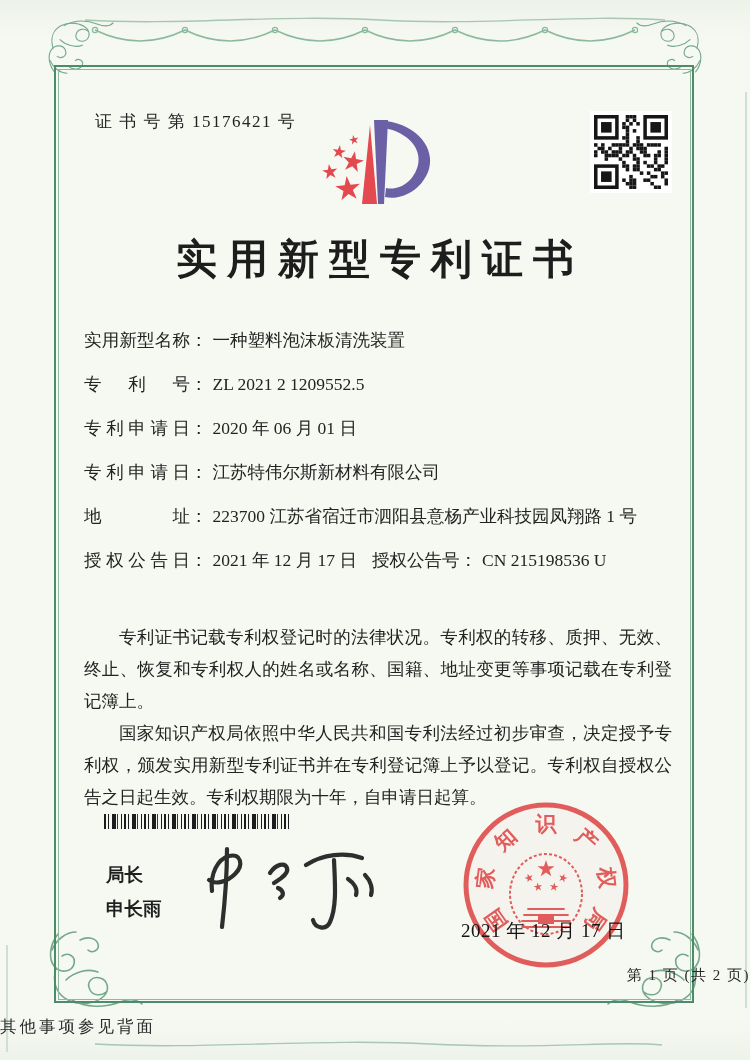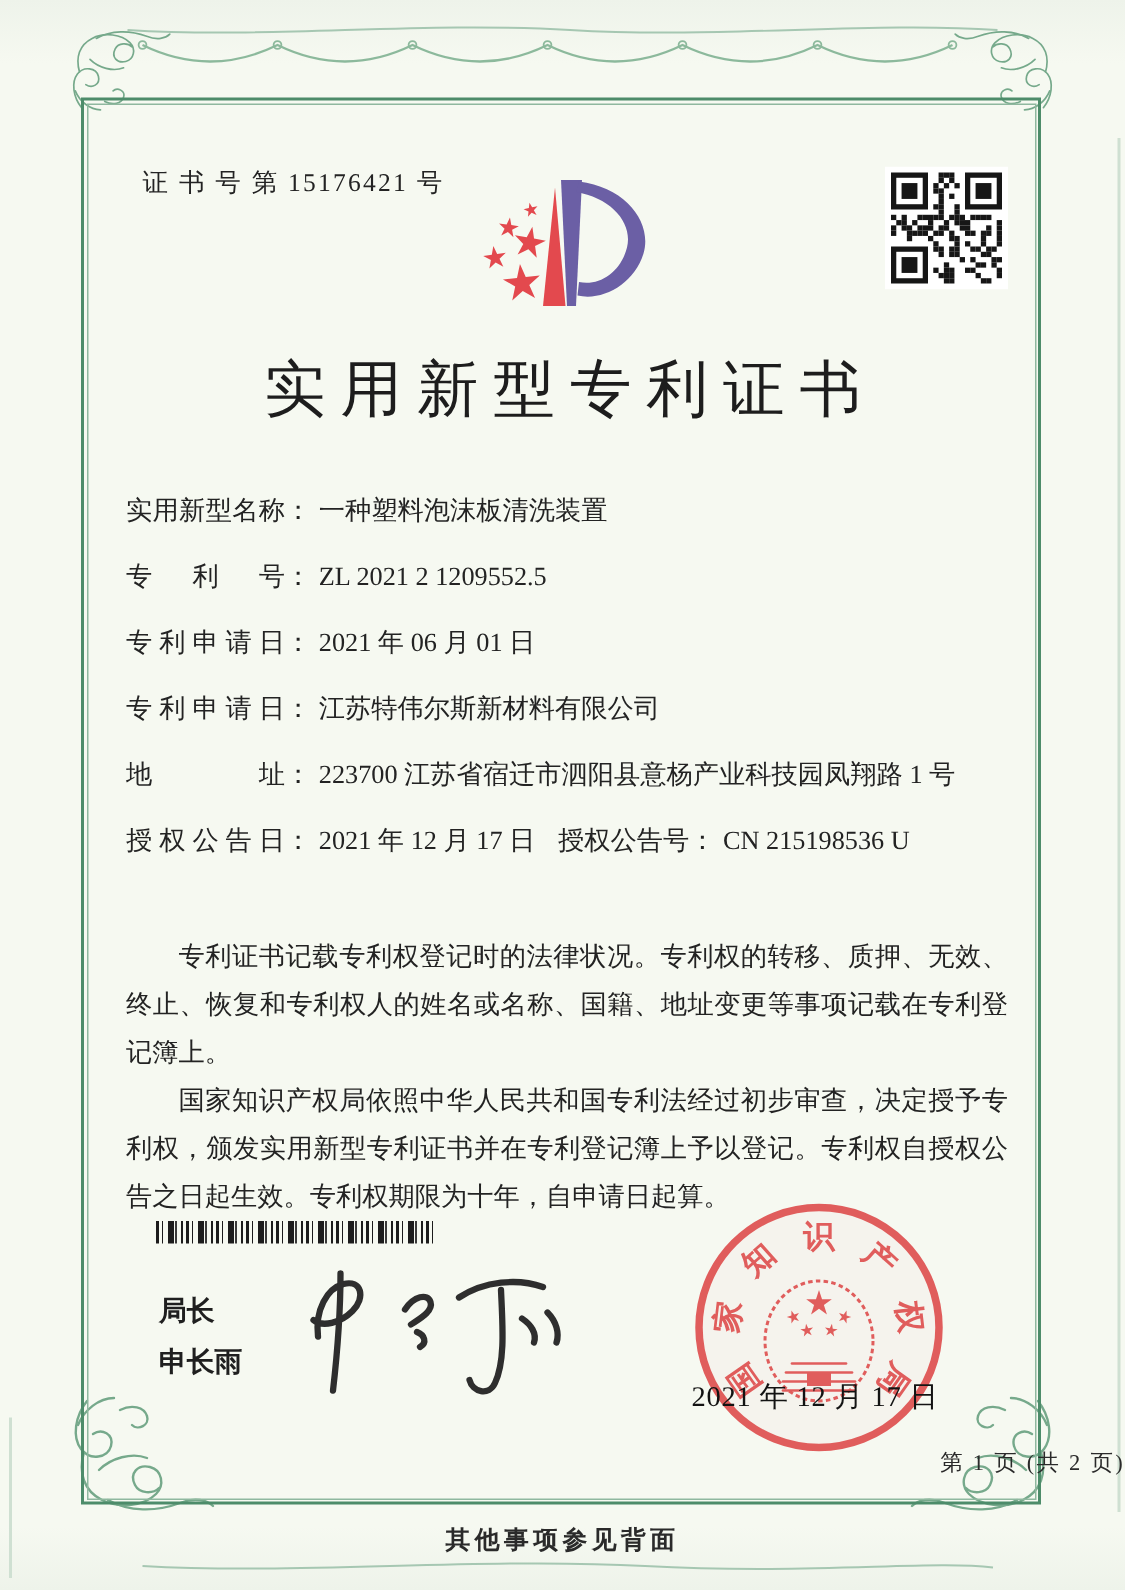--- a/index.html
+++ b/index.html
@@ -27,21 +27,21 @@
   }
   .frame-inner{position:absolute;inset:1.5px;border:1px solid #8fb89f;}
   .cert-no{
     position:absolute;left:84px;top:110px;
     font-size:17px;letter-spacing:1.5px;color:var(--ink);margin-left:11px;
   }
   .logo{position:absolute;left:298px;top:108px;width:164px;height:124px;}
   .qr{position:absolute;left:590px;top:111px;width:82px;height:82px;}
   .title{
     position:absolute;left:0;right:0;top:232px;margin:0;
-    text-align:center;font-size:41px;font-weight:400;
+    text-align:center;font-size:41px;font-weight:700;
     letter-spacing:10px;text-indent:10px;color:#1d1d1d;
   }
   .content{position:absolute;left:84px;top:328px;width:598px;}
   .field-row{margin-bottom:20px;font-size:17.5px;line-height:24px;color:var(--ink);white-space:nowrap;}
   .field-row.dual{display:flex;}
   .pair.first{width:288px;flex:0 0 auto;}
   .flabel{
     display:inline-block;width:106px;vertical-align:top;
     text-align:justify;text-align-last:justify;text-justify:inter-character;
   }
@@ -68,22 +68,22 @@
   .ring-char{font-size:21px;font-weight:700;fill:var(--seal-red);font-family:"Liberation Serif","DejaVu Serif",serif;}
   .seal-date{
     position:absolute;left:461px;top:918px;z-index:6;
     font-size:19px;letter-spacing:.5px;color:#131313;
   }
   .page-info{
     position:absolute;left:0;right:0;top:966px;text-align:right;
     font-size:15px;letter-spacing:1.5px;color:#2a2a2a;
   }
   .back-note{
-    position:absolute;left:0;right:0;top:1016px;text-align:center;
-    font-size:16.5px;letter-spacing:3px;color:#2a2a2a;font-weight:bold;
+    position:absolute;left:0;right:0;top:1016px;text-align:left;
+    font-size:16.5px;letter-spacing:3px;color:#2a2a2a;
   }
 </style>
 </head>
 <body>
 
 <div class="page">
 
   <svg class="ornaments" viewBox="0 0 750 1060">
     <defs>
       <g id="scroll" fill="none" stroke="#76a98b" stroke-width="1.6" stroke-linecap="round">
@@ -281,21 +281,21 @@
   <h1 class="title">实用新型专利证书</h1>
 
   <div class="content">
     <div class="field-row">
       <span class="flabel">实用新型名称</span><span class="colon">：</span><span class="fvalue">一种塑料泡沫板清洗装置</span>
     </div>
     <div class="field-row">
       <span class="flabel">专利号</span><span class="colon">：</span><span class="fvalue">ZL 2021 2 1209552.5</span>
     </div>
     <div class="field-row">
-      <span class="flabel">专利申请日</span><span class="colon">：</span><span class="fvalue">2021 年 06 月 01 日</span>
+      <span class="flabel">专利申请日</span><span class="colon">：</span><span class="fvalue">2020 年 06 月 01 日</span>
     </div>
     <div class="field-row">
       <span class="flabel">专利申请日</span><span class="colon">：</span><span class="fvalue">江苏特伟尔斯新材料有限公司</span>
     </div>
     <div class="field-row">
       <span class="flabel">地址</span><span class="colon">：</span><span class="fvalue">223700 江苏省宿迁市泗阳县意杨产业科技园凤翔路 1 号</span>
     </div>
     <div class="field-row dual">
       <span class="pair first">
         <span class="flabel">授权公告日</span><span class="colon">：</span><span class="fvalue">2021 年 12 月 17 日</span>

